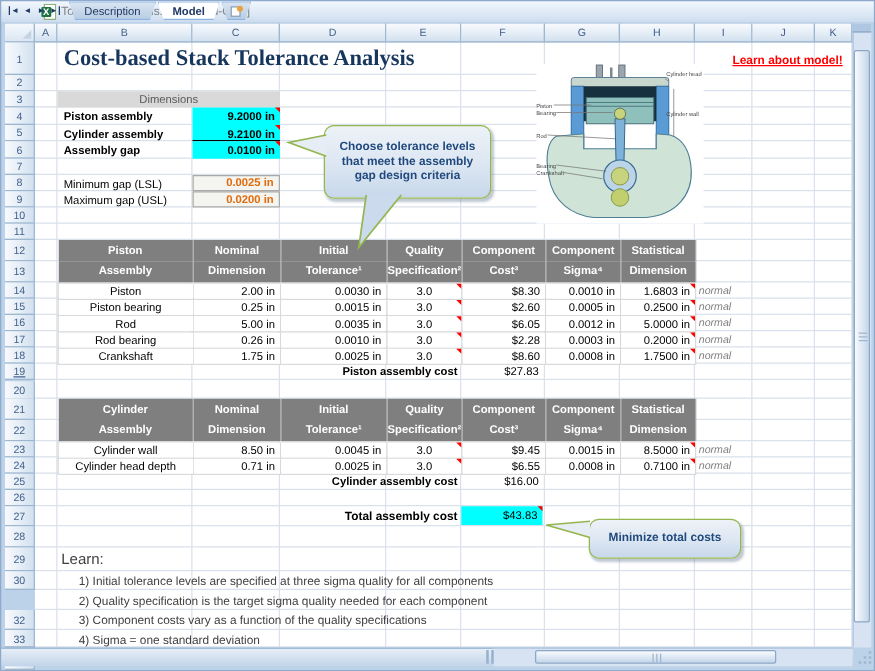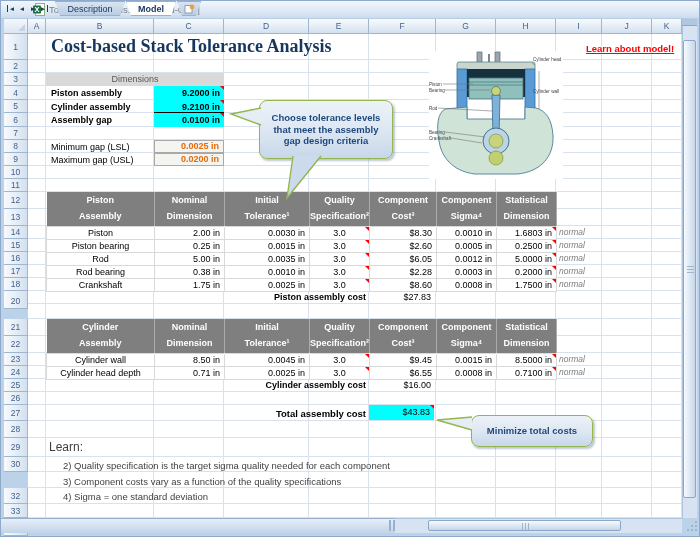--- a/index.html
+++ b/index.html
@@ -157,21 +157,21 @@
       <div class="row-h" style="top: 165px; height: 13px;">10</div>
       <div class="row-h" style="top: 178px; height: 13px;">11</div>
       <div class="row-h" style="top: 191px; height: 17px;">12</div>
       <div class="row-h" style="top: 208px; height: 17px;">13</div>
       <div class="row-h" style="top: 225px; height: 13px;">14</div>
       <div class="row-h" style="top: 238px; height: 13px;">15</div>
       <div class="row-h" style="top: 251px; height: 13px;">16</div>
       <div class="row-h" style="top: 264px; height: 13px;">17</div>
       <div class="row-h" style="top: 277px; height: 13px;">18</div>
       <div class="row-h" style="top: 290px; height: 13px; text-decoration: underline;">19</div>
-      <div class="row-h" style="top: 293px; height: 15px; text-align: right;">20</div>
+      <div class="row-h" style="top: 304px; height: 15px; text-align: right;">20</div>
       <div class="row-h" style="top: 318px; height: 17px;">21</div>
       <div class="row-h" style="top: 335px; height: 17px;">22</div>
       <div class="row-h" style="top: 352px; height: 13px;">23</div>
       <div class="row-h" style="top: 365px; height: 13px;">24</div>
       <div class="row-h" style="top: 378px; height: 13px;">25</div>
       <div class="row-h" style="top: 391px; height: 13px;">26</div>
       <div class="row-h" style="top: 404px; height: 16px; text-align: center;">27</div>
       <div class="row-h" style="top: 420px; height: 17px;">28</div>
       <div class="row-h" style="top: 437px; height: 19px;">29</div>
       <div class="row-h" style="top: 456px; height: 15px;">30</div>
@@ -332,21 +332,21 @@
         <td class="name">Rod</td>
         <td class="num">5.00 in</td>
         <td class="num">0.0035 in</td>
         <td class="qual cmt">3.0</td>
         <td class="num">$6.05</td>
         <td class="num">0.0012 in</td>
         <td class="stat cmt">5.0000 in</td>
       </tr>
         <tr>
         <td class="name">Rod bearing</td>
-        <td class="num">0.38 in</td>
+        <td class="num">0.26 in</td>
         <td class="num">0.0010 in</td>
         <td class="qual cmt">3.0</td>
         <td class="num">$2.28</td>
         <td class="num">0.0003 in</td>
         <td class="stat cmt">0.2000 in</td>
       </tr>
         <tr>
         <td class="name">Crankshaft</td>
         <td class="num">1.75 in</td>
         <td class="num">0.0025 in</td>
@@ -423,20 +423,21 @@
       <div class="normal-label">normal</div>
   </div>
   <div class="cost-label" style="left:223px;top:378px;width:142px">Cylinder assembly cost</div>
   <div class="cost-value" style="left:368px;top:378px;width:62px">$16.00</div>
 
   <div class="cost-label" style="left:200px;top:406px;width:165px;font-size:9.5px">Total assembly cost</div>
   <div class="cyan-cell cmt" style="left:368px;top:404px;width:65px;height:15px;font-weight:normal;line-height:15px">$43.83</div>
 
   <div id="notes-heading" class="abs">Learn:</div>
   <div id="notes-list" class="abs">
+    <div class="note">1)  Initial tolerance levels are specified at three sigma quality for all components</div>
       <div class="note">2)  Quality specification is the target sigma quality needed for each component</div>
       <div class="note">3)  Component costs vary as a function of the quality specifications</div>
       <div class="note">4)  Sigma = one standard deviation</div>
   </div>
 
   <svg class="tail" style="left:226px;top:103px" width="38" height="26">
     <path d="M34,4 L4,10 L34,21" fill="#E6EDF5" stroke="#94B64E" stroke-width="1.4"></path>
   </svg>
   <svg class="tail" style="left:268px;top:154px" width="60" height="46">
     <path d="M24,1 L18,43 L52,1" fill="#CBDAEC" stroke="#94B64E" stroke-width="1.4"></path>

